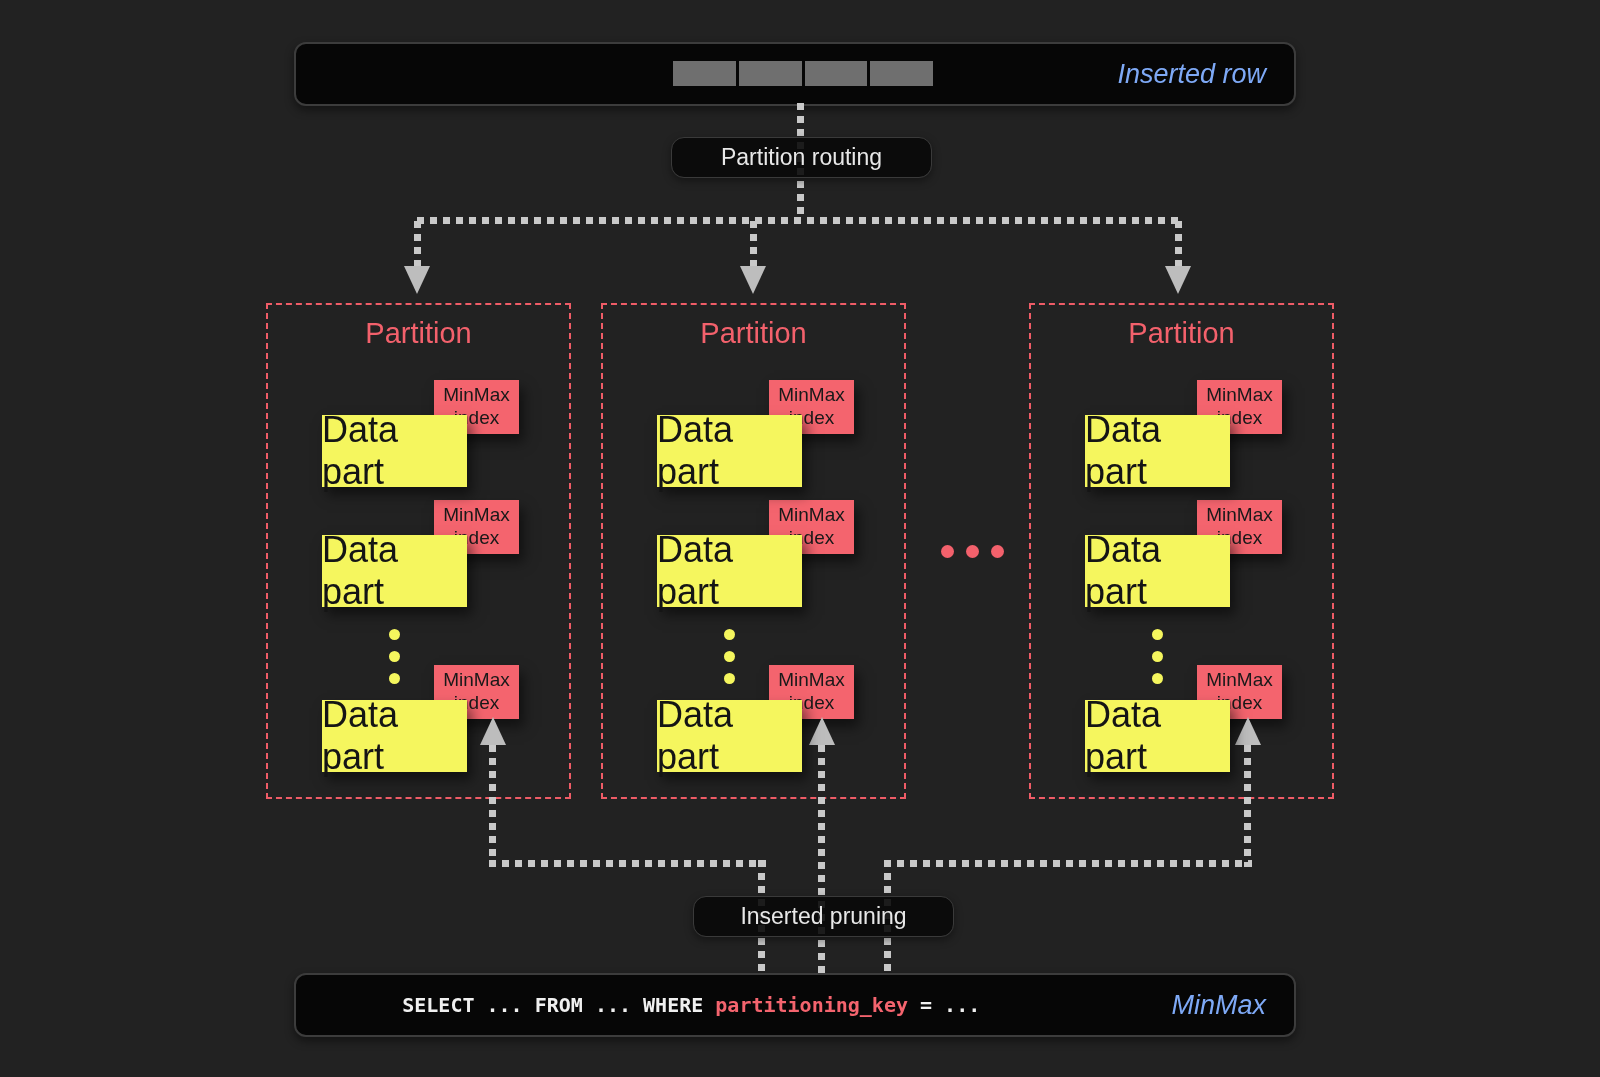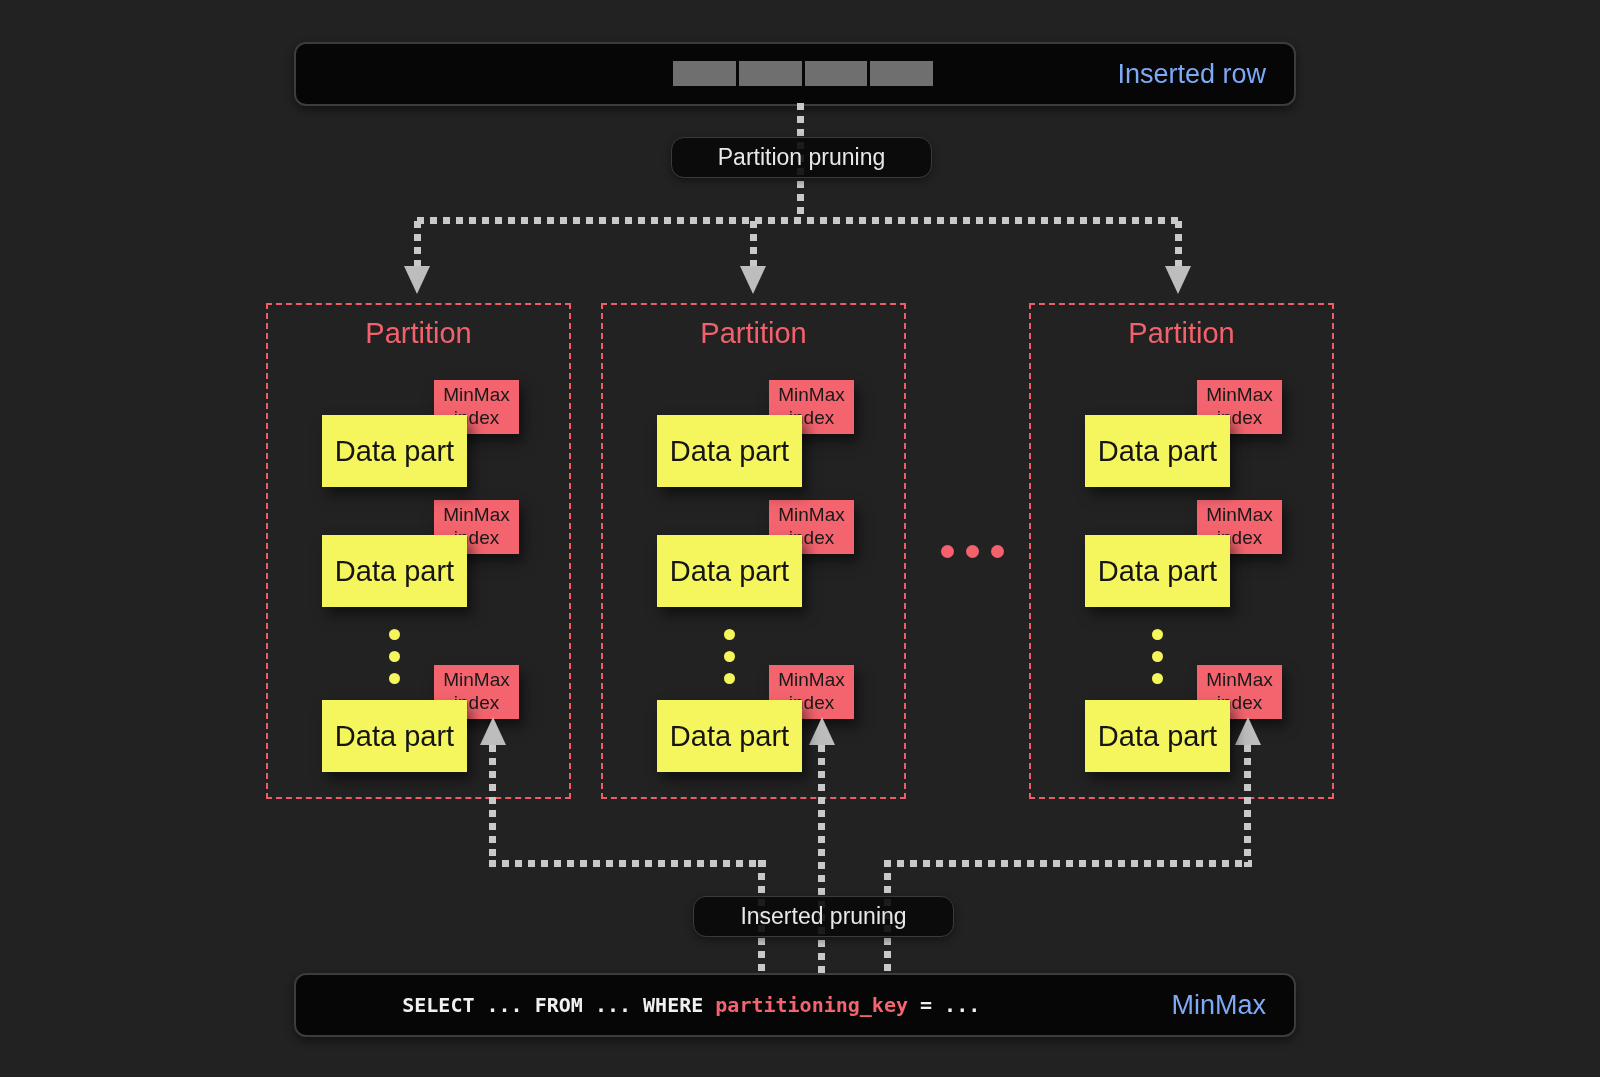--- a/index.html
+++ b/index.html
@@ -11,21 +11,21 @@
   
   .dark-box{
     position:absolute;left:294px;width:998px;height:60px;
     background:#060606;border:2px solid #3c3c3c;border-radius:12px;
     box-shadow:0 4px 10px rgba(0,0,0,.45);
   }
   #inserted-box{top:42px;}
   #query-box{top:973px;}
   .box-right-label{
     position:absolute;right:28px;top:50%;transform:translateY(-50%);
-    color:#7ea9f6;font-size:27px;white-space:pre;
+    color:#7ea9f6;font-size:27px;white-space:pre;font-style:italic;
   }
   
   .row-cells{position:absolute;left:377px;top:17px;width:260px;height:25px;display:flex;gap:3px;}
   .row-cells .cell{flex:1;background:#6f6f6f;}
   
   .sql{
     position:absolute;left:34px;top:50%;transform:translateY(-50%);
     font-family:"DejaVu Sans Mono","Liberation Mono",monospace;
     font-weight:bold;font-size:20px;color:#f0f0f0;white-space:pre;
   }
@@ -50,21 +50,21 @@
   .ah.up{border-left:13px solid transparent;border-right:13px solid transparent;border-bottom:28px solid #bdbdbd;}
   
   #p-layer{position:absolute;inset:0;}
   .partition{position:absolute;top:303px;width:305px;height:496px;border:2px dashed #ef5c67;box-sizing:border-box;}
   #p-layer .partition:nth-of-type(1){left:266px;}
   #p-layer .partition:nth-of-type(2){left:601px;}
   #p-layer .partition:nth-of-type(3){left:1029px;}
   .partition-title{margin-top:12px;text-align:center;font-size:29px;color:#f3616c;}
   .data-part{
     position:absolute;left:54px;width:145px;height:72px;z-index:2;
-    background:#f5f65e;color:#151515;font-size:29px;
+    background:#f5f65e;color:#151515;font-size:36px;
     display:flex;align-items:center;justify-content:center;
     box-shadow:5px 8px 12px rgba(0,0,0,.5);
   }
   .minmax-badge{
     position:absolute;left:166px;width:85px;height:54px;z-index:1;
     background:#f4646e;color:#191919;font-size:19px;line-height:1.2;
     display:flex;align-items:center;justify-content:center;text-align:center;
     box-shadow:5px 8px 12px rgba(0,0,0,.5);
   }
   .g1 .minmax-badge{top:75px;}  .g1 .data-part{top:110px;}
@@ -84,21 +84,21 @@
     <div class="row-cells">
       <div class="cell"></div>
       <div class="cell"></div>
       <div class="cell"></div>
       <div class="cell"></div>
     </div>
     <div class="box-right-label">Inserted row</div>
   </div>
 
   <div class="dv" style="left:797px;top:103px;height:117px;"></div>
-  <div class="pill" id="routing-pill">Partition pruning</div>
+  <div class="pill" id="routing-pill">Partition routing</div>
   <div class="dh" style="left:417px;top:217px;width:761px;"></div>
 
   <div class="dv" style="left:414px;top:221px;height:46px;"></div>
   <div class="ah down" style="left:404px;top:266px;"></div>
   <div class="dv" style="left:750px;top:221px;height:46px;"></div>
   <div class="ah down" style="left:740px;top:266px;"></div>
   <div class="dv" style="left:1175px;top:221px;height:46px;"></div>
   <div class="ah down" style="left:1165px;top:266px;"></div>
 
   <div id="p-layer">

